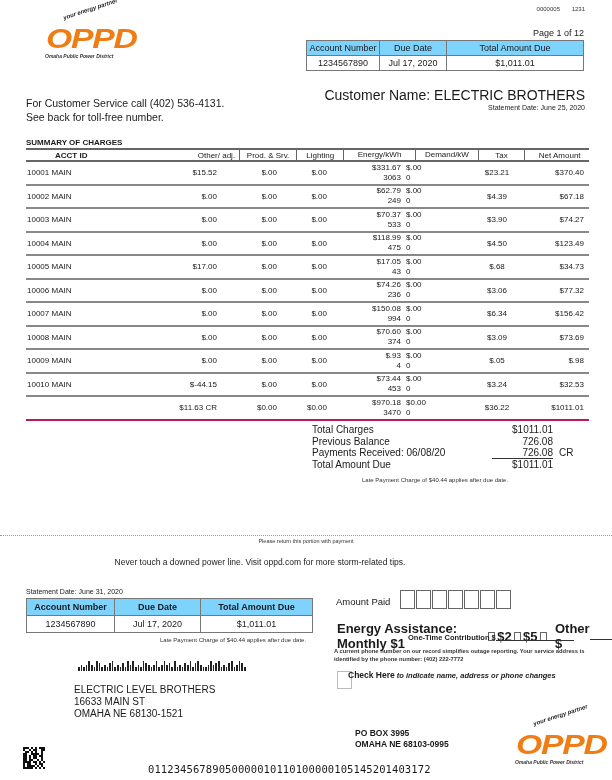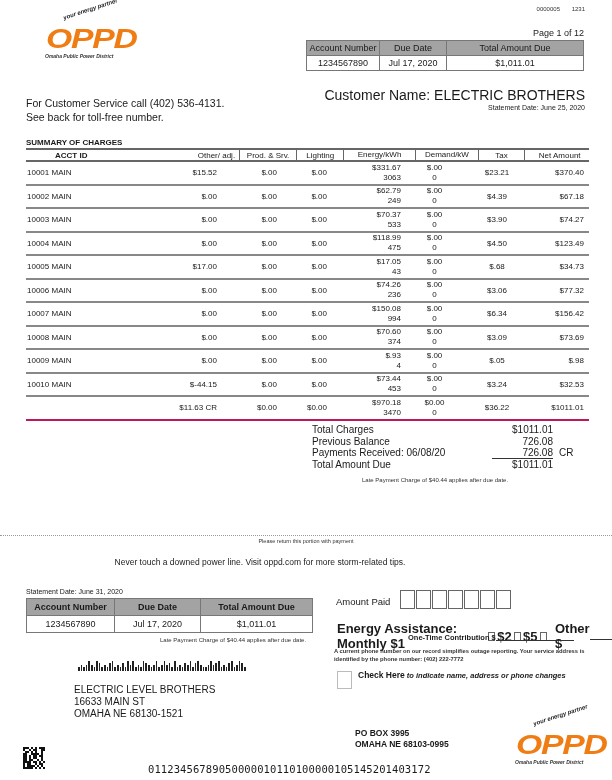--- a/index.html
+++ b/index.html
@@ -14,37 +14,37 @@
     background: repeating-linear-gradient(to bottom, transparent 0 4px, rgba(255,255,255,0.85) 4px 5px);
     -webkit-background-clip: text; }
   .logo .letters span { display: inline-block; transform: scaleX(1.25); transform-origin: left; }
   .logo .sub { position: absolute; left: 5px; top: 47px; font-size: 5px; font-weight: bold; font-style: italic; color: #333; white-space: nowrap; }
 
   .hdr-codes { right: 27px; top: 6px; font-size: 6px; color: #333; word-spacing: 10px; }
   .page-num { right: 28px; top: 28px; font-size: 9px; color: #222; }
 
   table.box { border-collapse: collapse; position: absolute; }
   table.box td { border: 1px solid #777; text-align: center; font-size: 9px; padding: 0; }
-  table.box tr.h td { background: #a3a3a3; }
+  table.box tr.h td { background: #7dd3fc; }
 
   .cust-name { right: 27px; top: 87px; font-size: 14px; }
   .stmt-date { right: 27px; top: 104px; font-size: 7px; }
   .cs { left: 26px; top: 96px; font-size: 10.5px; line-height: 14px; }
 
   .summary-title { left: 26px; top: 138px; font-size: 8px; font-weight: bold; }
   .sum-table { position: absolute; left: 26px; top: 148px; width: 563px; }
   .sum-head { display: flex; height: 14px; border-top: 2px solid #666; border-bottom: 2px solid #666; font-size: 8px; align-items: center; }
   .sum-row { display: flex; height: 23.5px; border-bottom: 2px solid #888; align-items: center; font-size: 8px; }
   .sum-row.total { font-weight: normal; border-bottom: 2px solid #be185d; }
   .c0 { width: 140px; padding-left: 1px; }
   .c1 { width: 55px; text-align: right; padding-right: 4px; }
   .c2 { width: 60px; text-align: right; padding-right: 4px; }
   .c3 { width: 50px; text-align: right; padding-right: 4px; }
   .c4 { width: 75px; text-align: right; padding-right: 5px; line-height: 10px; }
-  .c5 { width: 67px; text-align: center; padding-right: 10px; line-height: 10px; }
+  .c5 { width: 67px; text-align: left; padding-right: 10px; line-height: 10px; }
   .c6 { width: 48px; text-align: center; }
   .c7 { width: 68px; text-align: right; padding-right: 5px; }
   .sum-head > div { height: 100%; display: flex; align-items: center; }
   .sum-head .c1, .sum-head .c2, .sum-head .c3, .sum-head .c4, .sum-head .c5, .sum-head .c6, .sum-head .c7 { justify-content: center; border-left: 1px solid #666; padding: 0; }
   .sum-head .c1 { justify-content: flex-end; padding-right: 4px; border-left: none; }
   .sum-head .c2 { border-left: 1px solid #666; }
   .sum-head .c7 { justify-content: flex-start; padding-left: 14px; }
 
   .totals { position: absolute; left: 312px; top: 424px; width: 290px; font-size: 10px; }
   .totals .tr { display: flex; height: 11.5px; align-items: center; }
@@ -69,21 +69,21 @@
   .amt-paid { left: 336px; top: 596px; font-size: 9.5px; }
   .amt-boxes { left: 400px; top: 590px; display: flex; }
   .amt-boxes div { width: 15px; height: 19px; border: 1px solid #666; margin-right: 1px; }
   .energy { left: 337px; top: 621px; font-size: 13px; font-weight: bold; display: flex; align-items: center; }
   .energy .cb { display: inline-block; width: 9px; height: 9px; border: 1px solid #666; margin: 0 2px; }
   .energy .line { display: inline-block; width: 28px; border-bottom: 1px solid #333; height: 8px; }
   .onetime { left: 408px; top: 633px; font-size: 7.5px; font-weight: bold; display: flex; }
   .onetime .line { display: inline-block; width: 78px; border-bottom: 1px solid #333; height: 8px; }
   .phone-note { left: 334px; top: 648px; width: 270px; font-size: 5.8px; font-weight: bold; line-height: 7.5px; color: #333; }
   .check-box { left: 337px; top: 671px; width: 15px; height: 18px; border: 1px solid #bbb; }
-  .check-text { left: 358px; top: 670px; font-size: 8.5px; font-weight: bold; line-height: 11px; }
+  .check-text { left: 348px; top: 670px; font-size: 8.5px; font-weight: bold; line-height: 11px; }
   .check-text i { font-size: 7.5px; }
   .pobox { left: 355px; top: 728px; font-size: 8.5px; font-weight: bold; line-height: 11px; }
 </style>
 </head>
 <body>
 
 <div class="logo" style="left:40px; top:6px;">
   <div class="tag">your energy partner</div>
   <div class="letters"><span>OPPD</span></div>
   <div class="sub">Omaha Public Power District</div>

